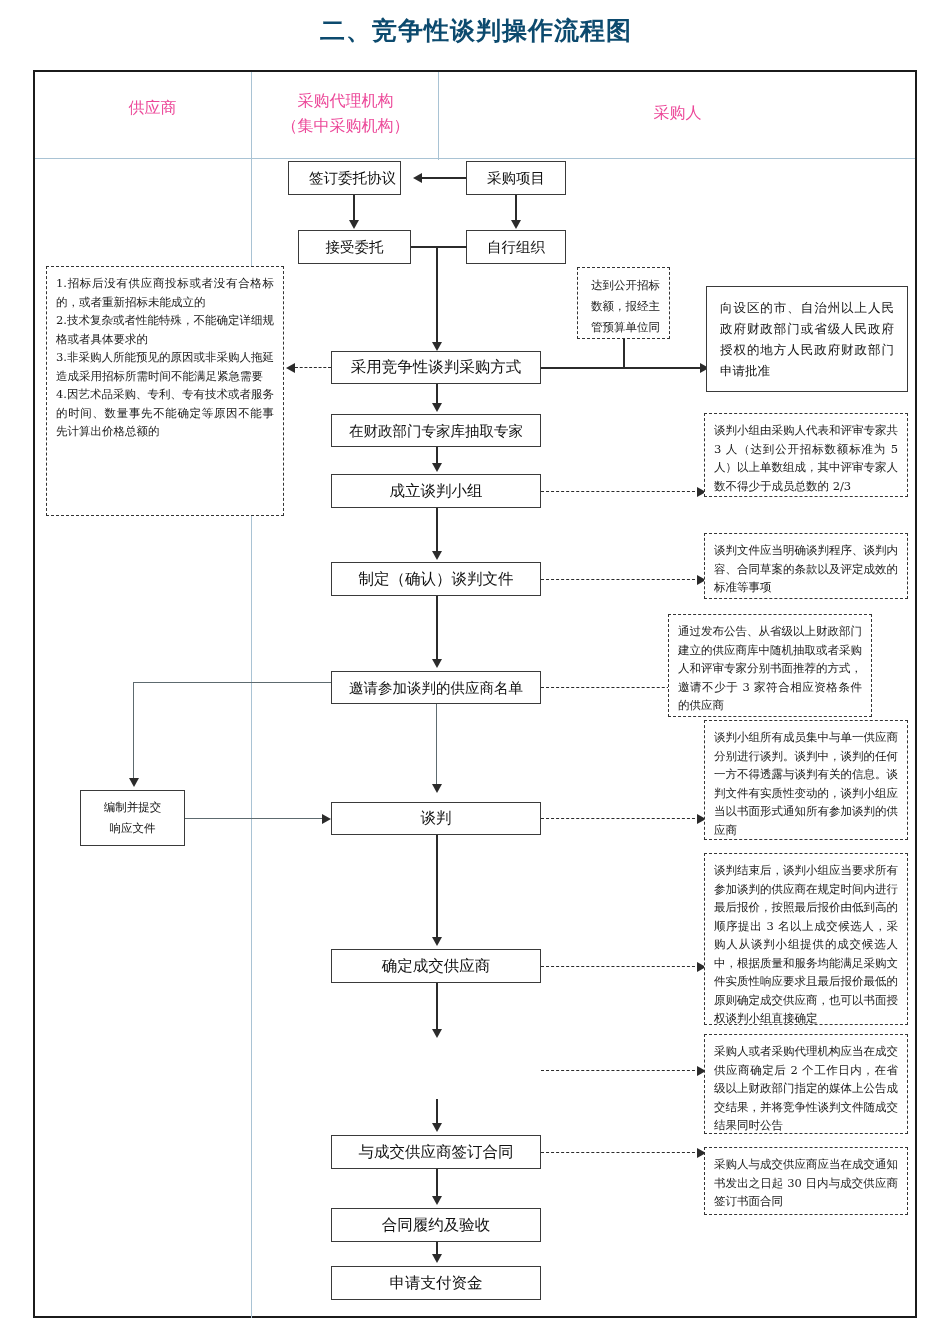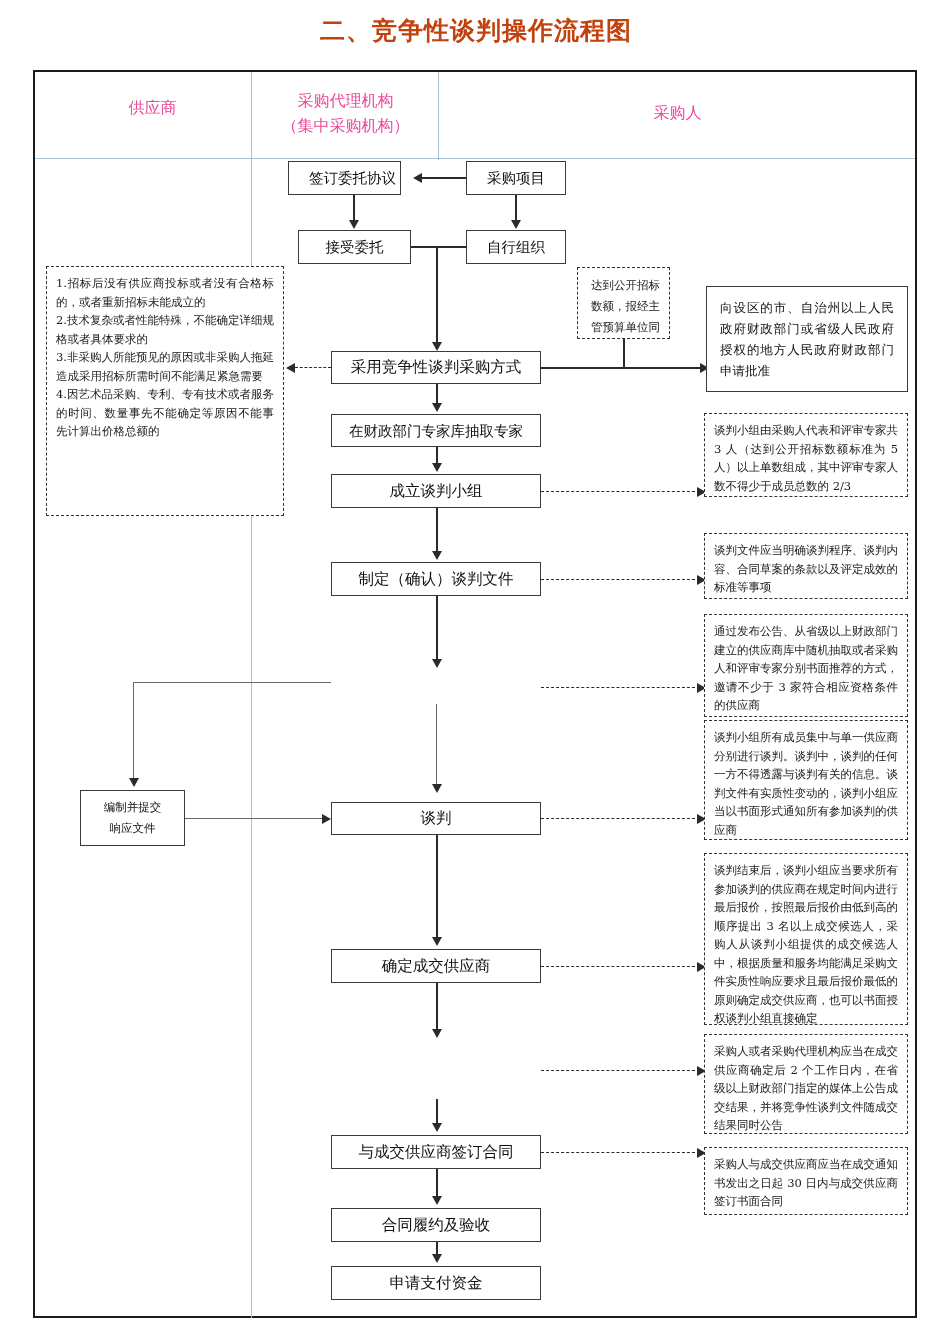--- a/index.html
+++ b/index.html
@@ -2,21 +2,21 @@
 <html><head>
 <meta charset="utf-8">
 <style>
   html,body{margin:0;padding:0;background:#ffffff;}
   body{font-family:"DejaVu Sans","Liberation Sans",sans-serif;color:#1a1a1a;}
   #page{position:relative;width:952px;height:1340px;overflow:hidden;background:#fff;}
 
   
   .title{
     position:absolute;left:0;top:14px;width:952px;text-align:center;
-    font-size:25px;font-weight:bold;letter-spacing:1px;color:#c2410c;
+    font-size:25px;font-weight:bold;letter-spacing:1px;color:#0c4a6e;
     font-family:"DejaVu Serif","Liberation Serif",serif;
   }
 
   
   .frame{
     position:absolute;left:33px;top:70px;width:884px;height:1248px;
     border:2.5px solid #1b1b1b;box-sizing:border-box;background:#fff;
   }
 
   
@@ -172,27 +172,30 @@
   <div class="ln lnv" style="left:436px;top:508px;width:1.6px;height:45px;"></div>
   <div class="ar ar-d" style="left:431.5px;top:551px;"></div>
 
   <div class="dash-h" style="left:541px;top:579px;width:159px;"></div>
   <div class="ar ar-r" style="left:697px;top:574.5px;"></div>
 
   <div class="note f11" style="left:704px;top:533px;width:204px;height:66px;">
     <span>谈判文件应当明确谈判程序、谈判内容、合同草案的条款以及评定成效的标准等事项</span>
   </div>
 
+  <div class="box f14" style="left:331px;top:671px;width:210px;height:33px;">
+    <span>邀请参加谈判的供应商名单</span>
+  </div>
   <div class="ln lnv" style="left:436px;top:596px;width:1.6px;height:65px;"></div>
   <div class="ar ar-d" style="left:431.5px;top:659px;"></div>
 
   <div class="dash-h" style="left:541px;top:687px;width:159px;"></div>
   <div class="ar ar-r" style="left:697px;top:682.5px;"></div>
 
-  <div class="note f11" style="left:704px;top:614px;width:204px;height:103px;">
+  <div class="note f11" style="left:668px;top:614px;width:204px;height:103px;">
     <span>通过发布公告、从省级以上财政部门建立的供应商库中随机抽取或者采购人和评审专家分别书面推荐的方式，邀请不少于 3 家符合相应资格条件的供应商</span>
   </div>
 
   <div class="ln lnh lng" style="left:133px;top:682px;width:198px;height:1.3px;"></div>
   <div class="ln lnv lng" style="left:133px;top:682px;width:1.3px;height:98px;"></div>
   <div class="ar ar-d" style="left:129px;top:778px;"></div>
 
   <div class="box f11" style="left:80px;top:790px;width:105px;height:56px;flex-direction:column;line-height:21px;">
     <span>编制并提交</span>
     <span>响应文件</span>

